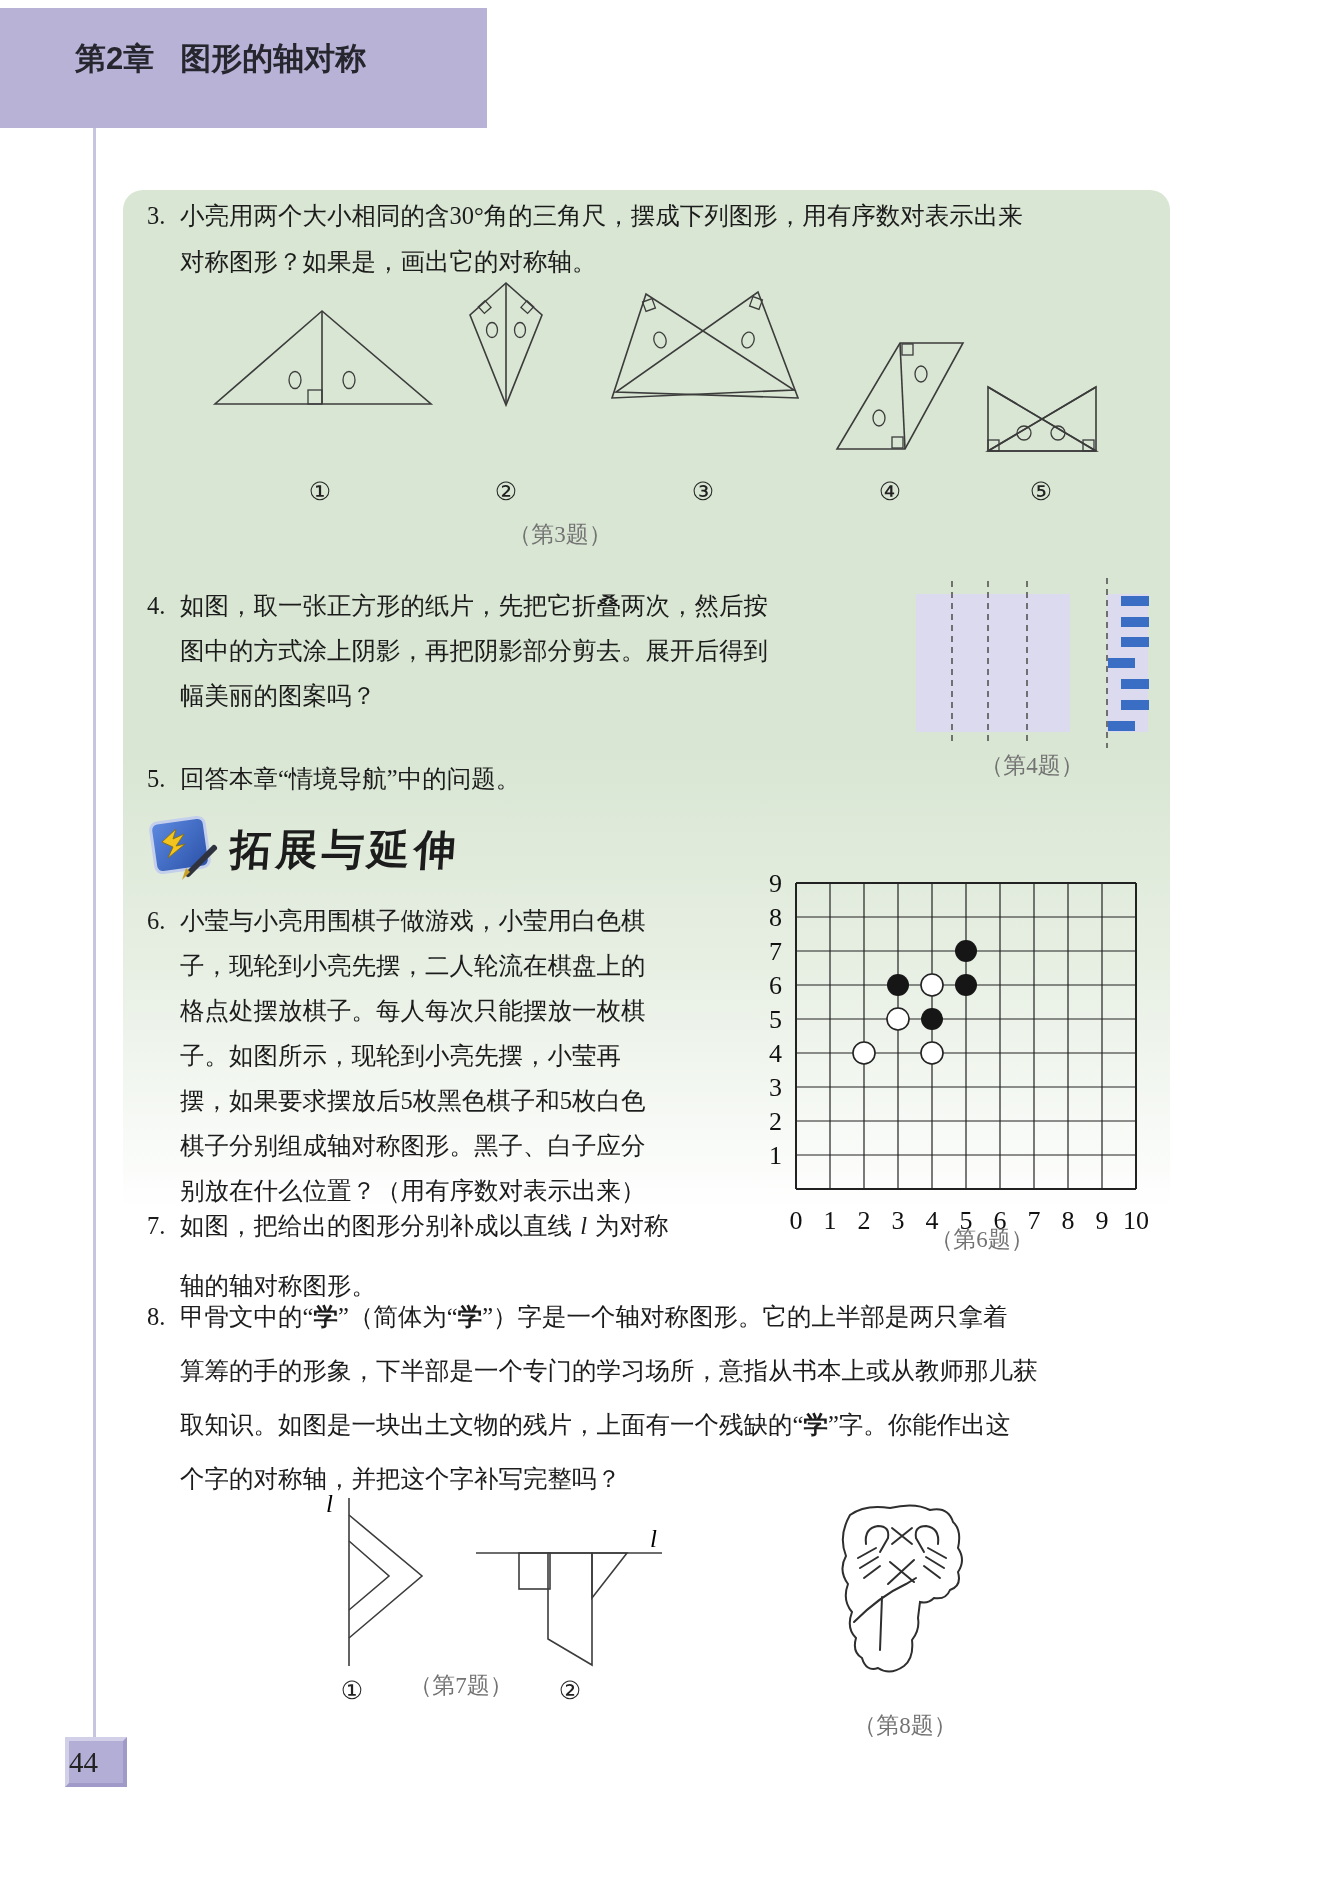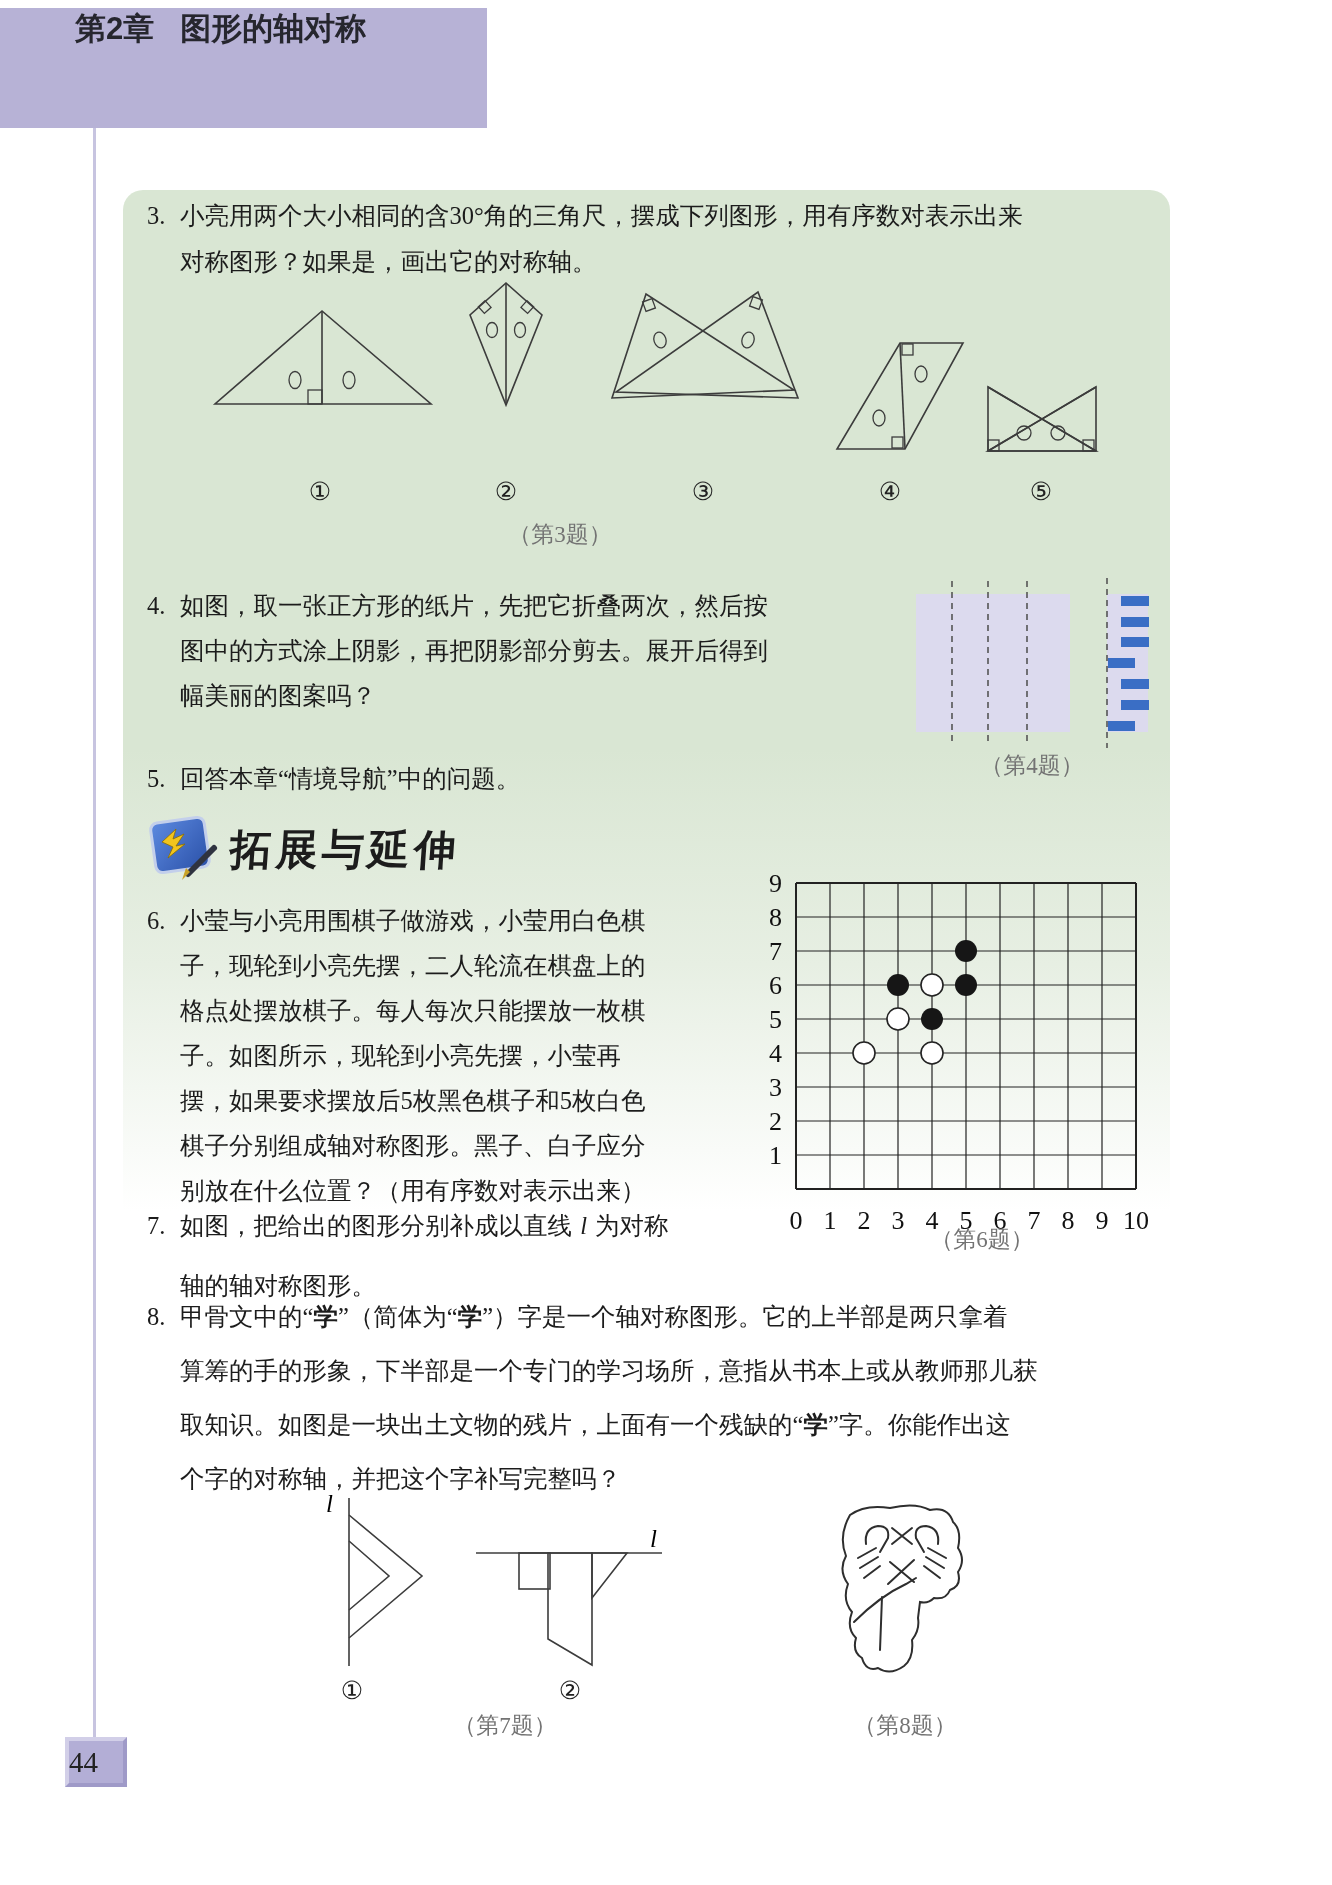--- a/index.html
+++ b/index.html
@@ -1,19 +1,19 @@
 <!DOCTYPE html>
 <html style="--header-bar: #b7b2d6; --accent-line: #c7c4e0; --panel-green: #d9e6d3; --paper-lavender: #dcdaee; --shade-blue: #3a6ec5;"><head>
 <meta charset="utf-8">
 <style>
   html,body{margin:0;padding:0;background:#fff;}
   .page{position:relative;width:1332px;height:1885px;background:#ffffff;overflow:hidden;
         font-family:"Liberation Serif",serif;color:#1c1c1c;}
   .chapter-bar{position:absolute;left:0;top:8px;width:487px;height:120px;background:var(--header-bar,#b7b2d6);
-        display:flex;align-items:flex-start;padding:0 0 18px 75px;box-sizing:border-box;
+        display:flex;align-items:center;padding:0 0 18px 75px;box-sizing:border-box;
         font-family:"Liberation Sans",sans-serif;font-weight:bold;font-size:31px;color:#26262e;}
   .chapter-bar .gap{display:inline-block;width:26px;}
   .spine{position:absolute;left:93px;top:128px;width:3px;height:1609px;background:var(--accent-line,#c7c4e0);}
   .pagebox{position:absolute;left:65px;top:1737px;width:62px;height:50px;background:#b3aed6;
         border-top:4px solid #d2cfe8;border-left:4px solid #d2cfe8;border-right:4px solid #9f9ac8;border-bottom:4px solid #9f9ac8;
         box-sizing:border-box;display:flex;align-items:center;justify-content:flex-start;font-size:29px;color:#222;}
   .panel{position:absolute;left:123px;top:190px;width:1047px;height:1075px;border-radius:20px;
         background:linear-gradient(to bottom,#d9e6d3 0%,#d9e6d3 52%,#e7efe3 72%,#ffffff 95%);}
   .prob{position:absolute;font-size:24.5px;}
   .prob .tl{white-space:nowrap;}
@@ -242,21 +242,21 @@
   <span class="flab" style="left:352px;top:1676px;">①</span>
 
   <svg class="figsvg" style="left:470px;top:1530px;" width="200" height="145">
     <text x="180" y="17" font-size="25" font-style="italic" font-family="Liberation Serif,serif">l</text>
     <line class="fg" x1="6" y1="23" x2="192" y2="23"></line>
     <rect class="fg" x="49" y="23" width="31" height="36"></rect>
     <polygon class="fg" points="78,23 78,109 122,135 122,23"></polygon>
     <polygon class="fg" points="122,23 157,23 122,68"></polygon>
   </svg>
   <span class="flab" style="left:570px;top:1676px;">②</span>
-  <span class="cap" style="left:461px;top:1710px;margin-left:44px;">（第7题）</span>
+  <span class="cap" style="left:461px;top:1670px;">（第7题）</span>
 
   <svg class="figsvg" style="left:820px;top:1500px;" width="165" height="185">
     <path class="blob" d="M30,15 Q45,4 70,8 Q95,2 110,10 Q128,6 133,22 Q142,30 138,48 Q146,60 138,72 Q142,86 130,90 Q126,100 114,98 Q108,104 100,102 L98,118 Q100,130 92,140 Q94,158 84,166 Q70,176 58,168 Q46,172 42,158 Q32,152 36,138 Q26,128 32,112 Q22,100 28,84 Q18,70 26,56 Q18,36 30,15 Z"></path>
     <path class="blob" d="M46,44 Q44,28 58,26 Q70,26 68,38 M68,38 L60,52"></path>
     <path class="blob" d="M38,58 L56,48 M40,68 L58,57 M44,78 L60,66"></path>
     <path class="blob" d="M118,44 Q120,28 106,26 Q94,26 96,38 M96,38 L104,52"></path>
     <path class="blob" d="M126,58 L108,48 M124,68 L106,57 M120,78 L104,66"></path>
     <path class="blob" d="M72,28 L92,44 M92,28 L72,44"></path>
     <path class="blob" d="M70,62 L94,82 M94,60 L68,84"></path>
     <path class="blob" d="M34,122 Q60,96 86,84 L96,78 M62,97 L60,150"></path>

